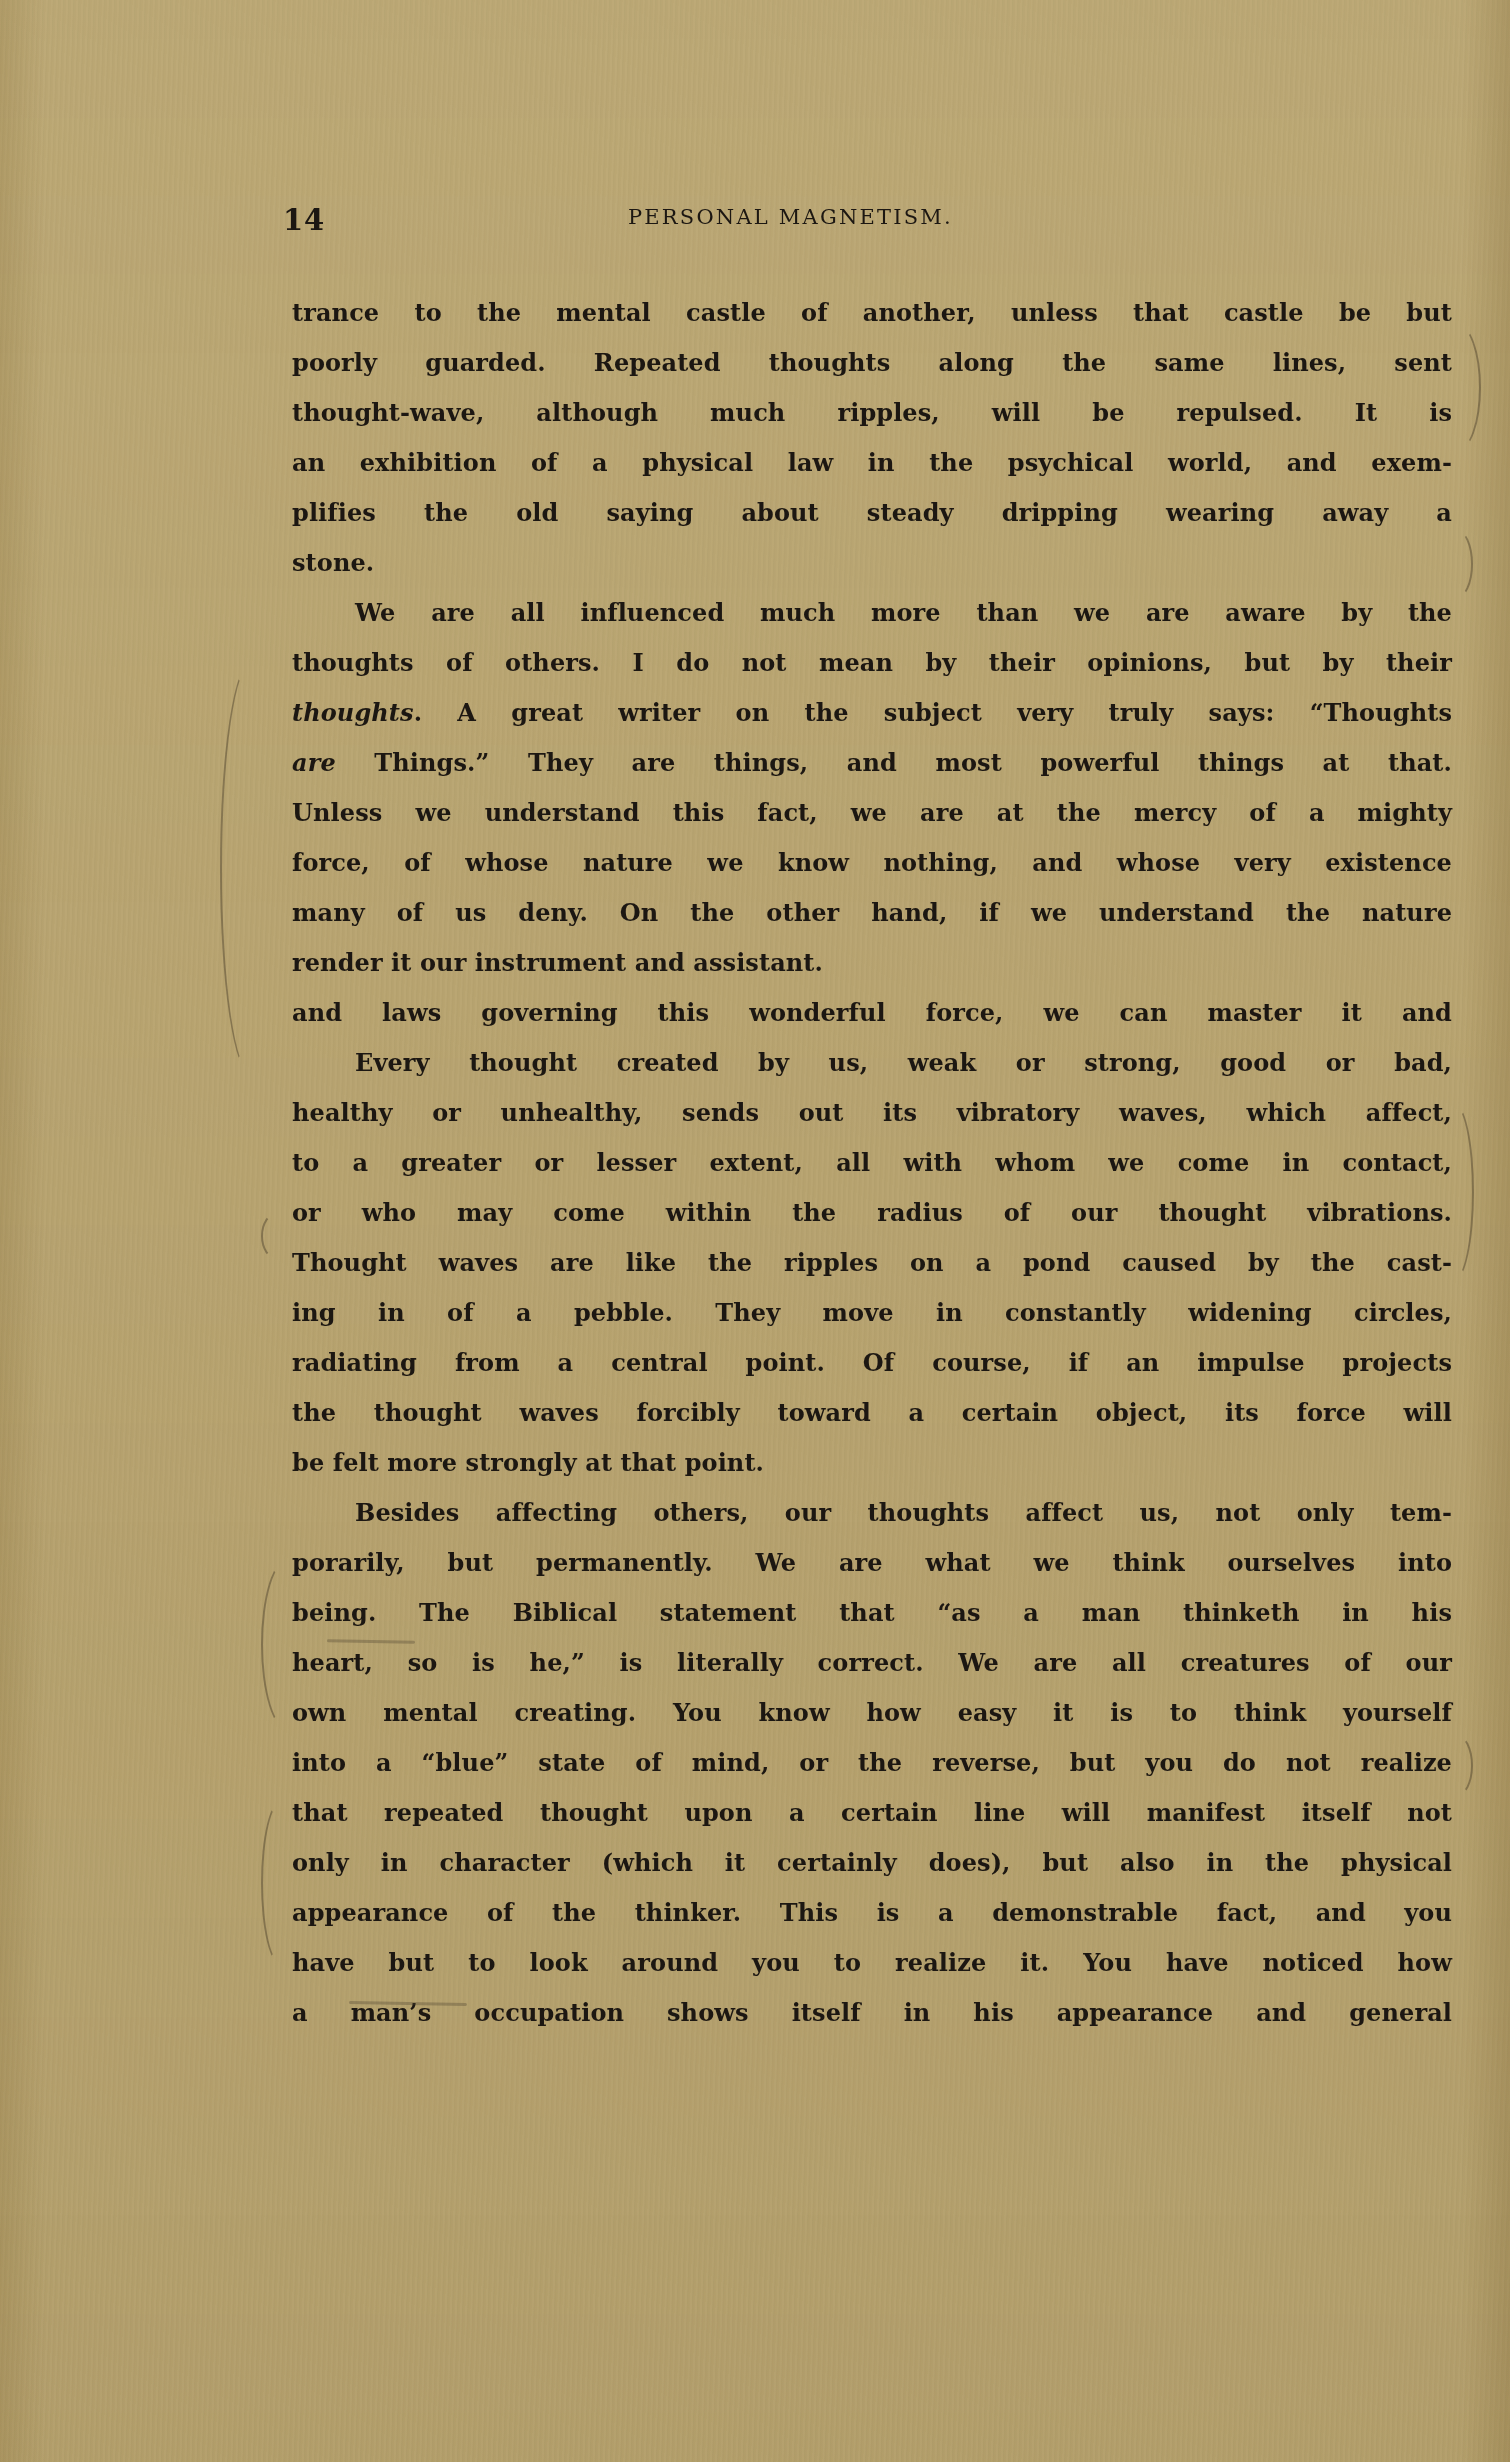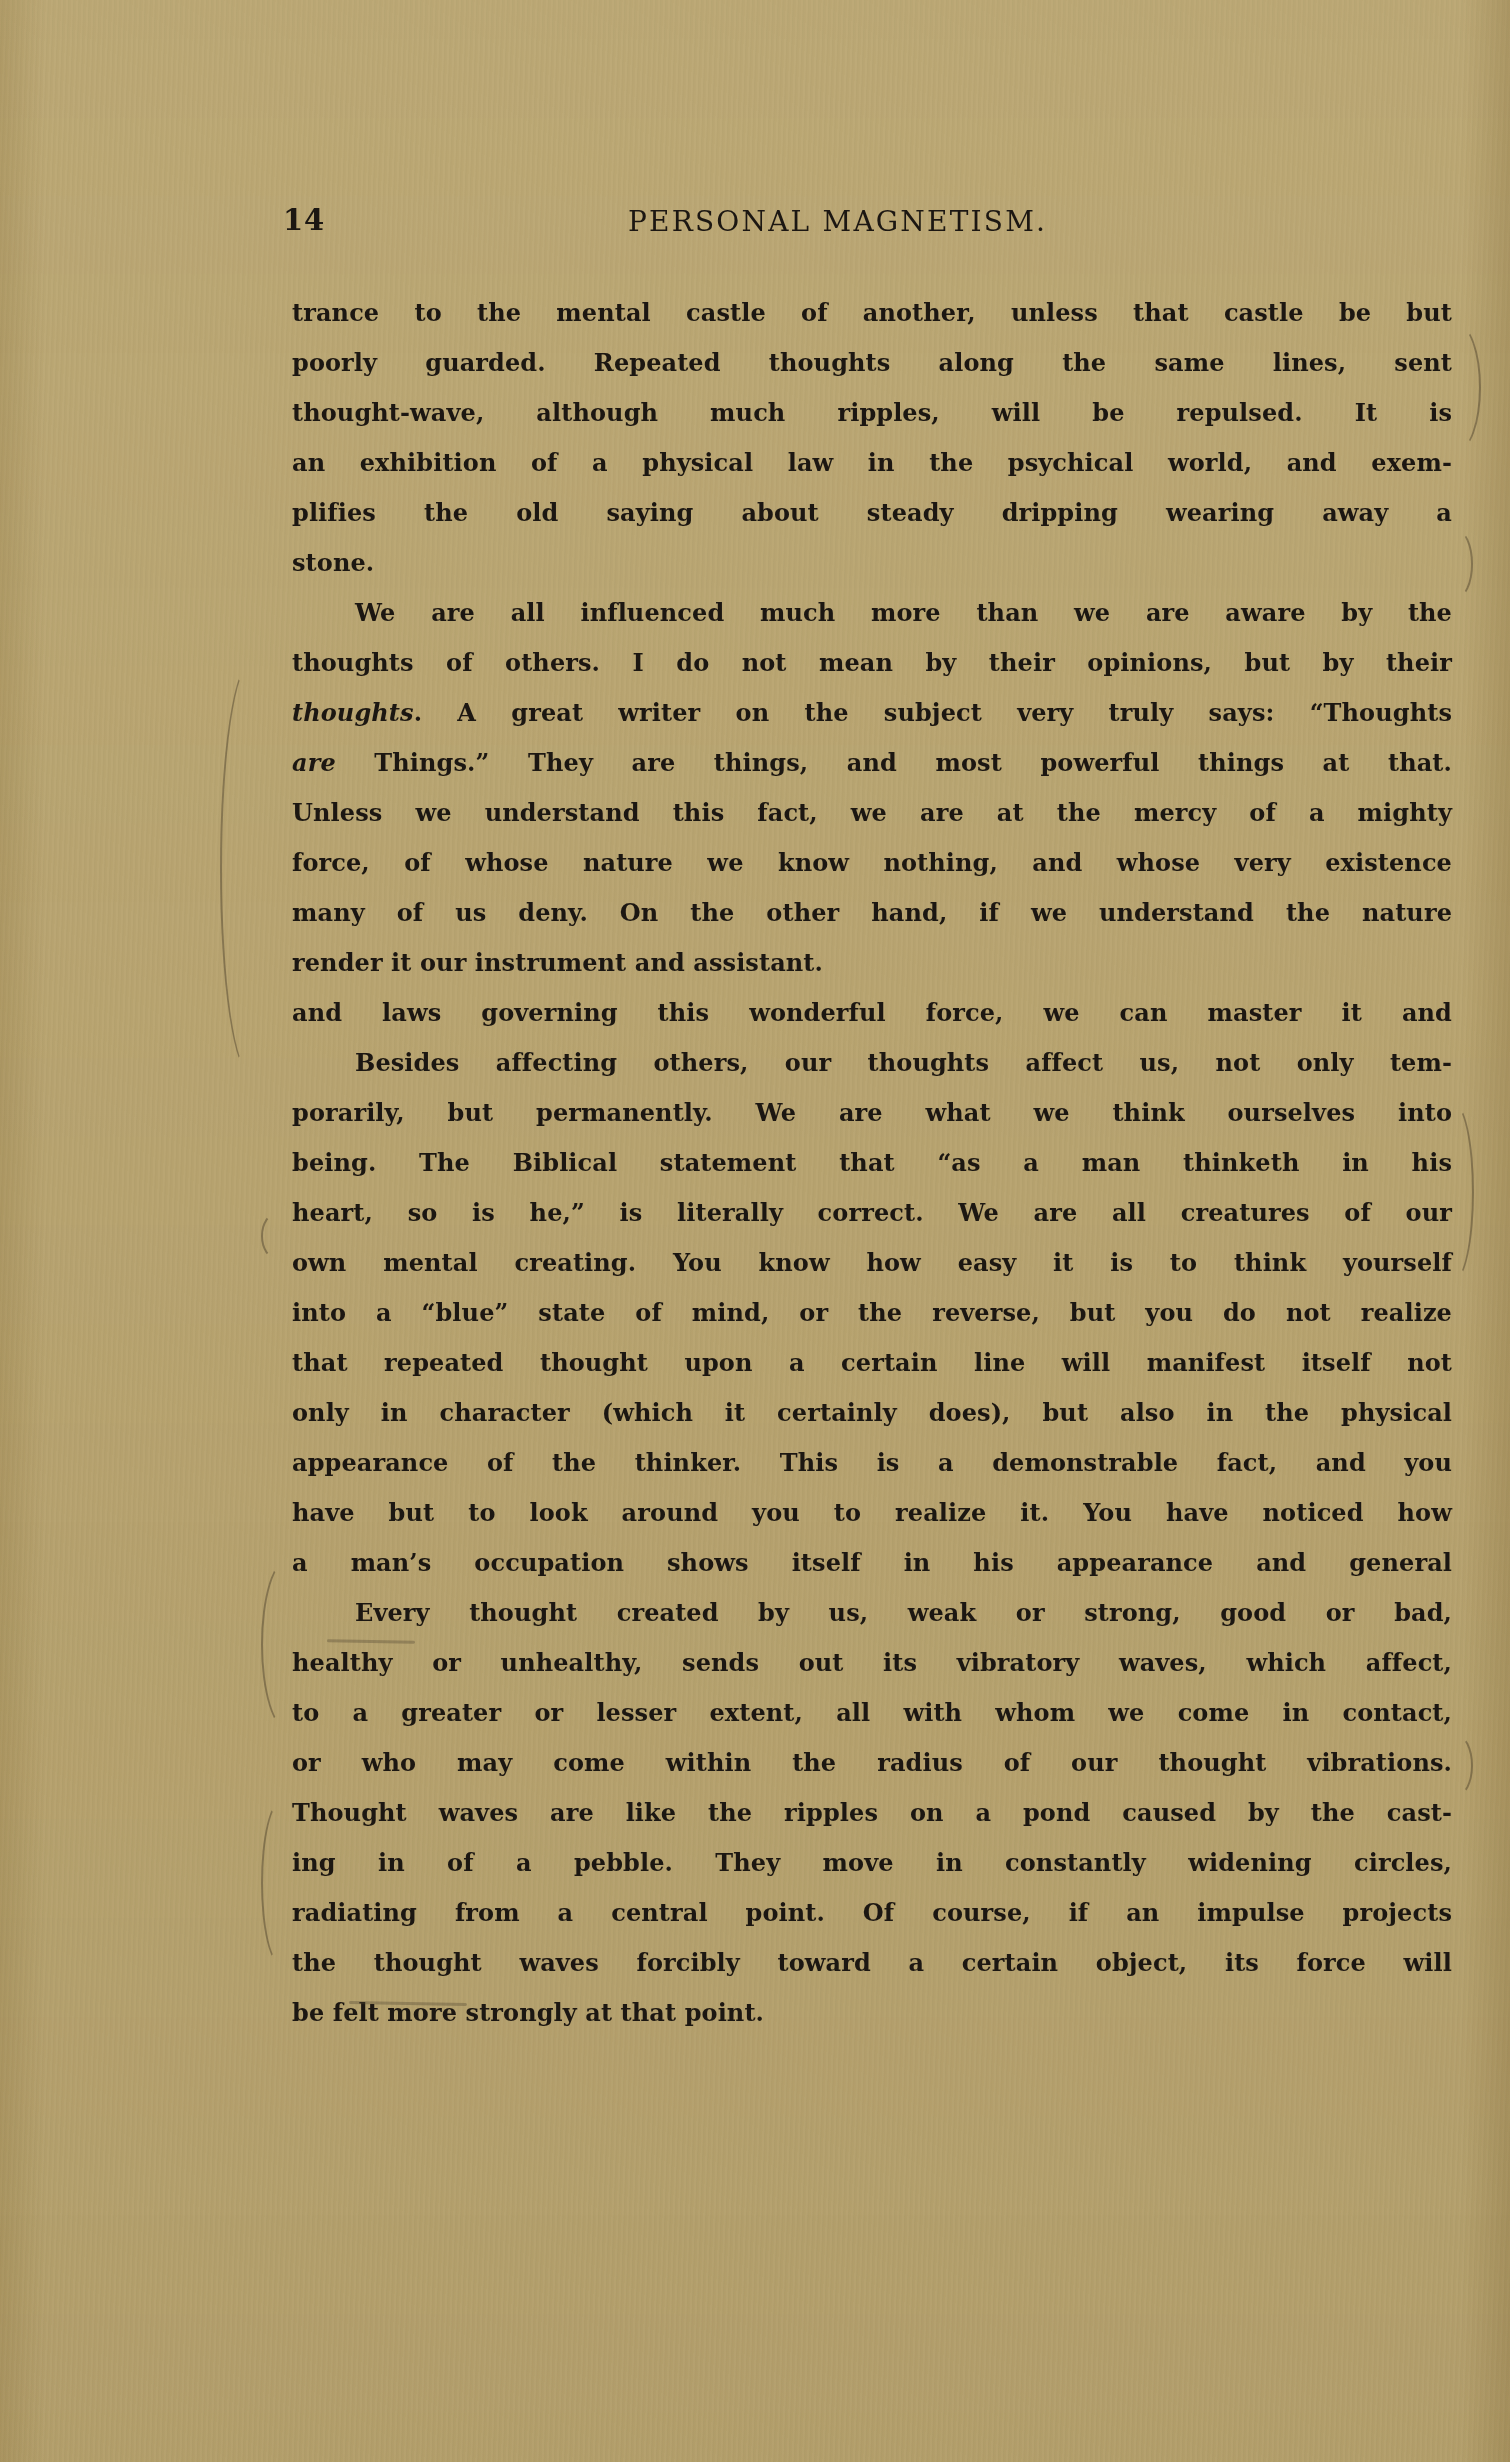--- a/index.html
+++ b/index.html
@@ -38,21 +38,21 @@
       left: 0;
       top: 0;
       font-size: 29px;
       font-weight: bold;
       letter-spacing: 0.7px;
     }
     .running-title {
       position: absolute;
       left: 345px;
       top: 1.5px;
-      font-size: 28px;
+      font-size: 21px;
       letter-spacing: 2.2px;
     }
     .body-text {
       position: absolute;
       left: 292px;
       top: 288px;
       width: 1160px;
     }
     .line {
       height: 50px;
@@ -118,43 +118,43 @@
       <div class="line italic-line"><i>thoughts</i>. A great writer on the subject very truly says: “Thoughts</div>
       <div class="line italic-line"><i>are</i> Things.” They are things, and most powerful things at that.</div>
       <div class="line">Unless we understand this fact, we are at the mercy of a mighty</div>
       <div class="line">force, of whose nature we know nothing, and whose very existence</div>
       <div class="line">many of us deny. On the other hand, if we understand the nature</div>
       <div class="line last">render it our instrument and assistant.</div>
       <div class="line">and laws governing this wonderful force, we can master it and</div>
     </div>
 
     <div class="paragraph">
+      <div class="line indent">Every thought created by us, weak or strong, good or bad,</div>
+      <div class="line">healthy or unhealthy, sends out its vibratory waves, which affect,</div>
+      <div class="line">to a greater or lesser extent, all with whom we come in contact,</div>
+      <div class="line">or who may come within the radius of our thought vibrations.</div>
+      <div class="line">Thought waves are like the ripples on a pond caused by the cast-</div>
+      <div class="line">ing in of a pebble. They move in constantly widening circles,</div>
+      <div class="line">radiating from a central point. Of course, if an impulse projects</div>
+      <div class="line">the thought waves forcibly toward a certain object, its force will</div>
+      <div class="line last">be felt more strongly at that point.</div>
+    </div>
+
+    <div class="paragraph">
       <div class="line indent">Besides affecting others, our thoughts affect us, not only tem-</div>
       <div class="line">porarily, but permanently. We are what we think ourselves into</div>
       <div class="line">being. The Biblical statement that “as a man thinketh in his</div>
       <div class="line">heart, so is he,” is literally correct. We are all creatures of our</div>
       <div class="line">own mental creating. You know how easy it is to think yourself</div>
       <div class="line">into a “blue” state of mind, or the reverse, but you do not realize</div>
       <div class="line">that repeated thought upon a certain line will manifest itself not</div>
       <div class="line">only in character (which it certainly does), but also in the physical</div>
       <div class="line">appearance of the thinker. This is a demonstrable fact, and you</div>
       <div class="line">have but to look around you to realize it. You have noticed how</div>
       <div class="line">a man’s occupation shows itself in his appearance and general</div>
-    </div>
-
-    <div class="paragraph">
-      <div class="line indent">Every thought created by us, weak or strong, good or bad,</div>
-      <div class="line">healthy or unhealthy, sends out its vibratory waves, which affect,</div>
-      <div class="line">to a greater or lesser extent, all with whom we come in contact,</div>
-      <div class="line">or who may come within the radius of our thought vibrations.</div>
-      <div class="line">Thought waves are like the ripples on a pond caused by the cast-</div>
-      <div class="line">ing in of a pebble. They move in constantly widening circles,</div>
-      <div class="line">radiating from a central point. Of course, if an impulse projects</div>
-      <div class="line">the thought waves forcibly toward a certain object, its force will</div>
-      <div class="line last">be felt more strongly at that point.</div>
     </div>
   </div>
 
   <div class="mark right" style="left:1433px; top:323px; width:44px; height:125px;"></div>
   <div class="mark right" style="left:1440px; top:529px; width:29px; height:66px;"></div>
   <div class="mark left" style="left:220px; top:661px; width:59px; height:411px;"></div>
   <div class="mark right" style="left:1433px; top:1102px; width:37px; height:176px;"></div>
   <div class="mark left" style="left:261px; top:1212px; width:29px; height:44px;"></div>
   <div class="mark left" style="left:261px; top:1558px; width:51px; height:169px;"></div>
   <div class="mark right" style="left:1440px; top:1734px; width:29px; height:59px;"></div>

